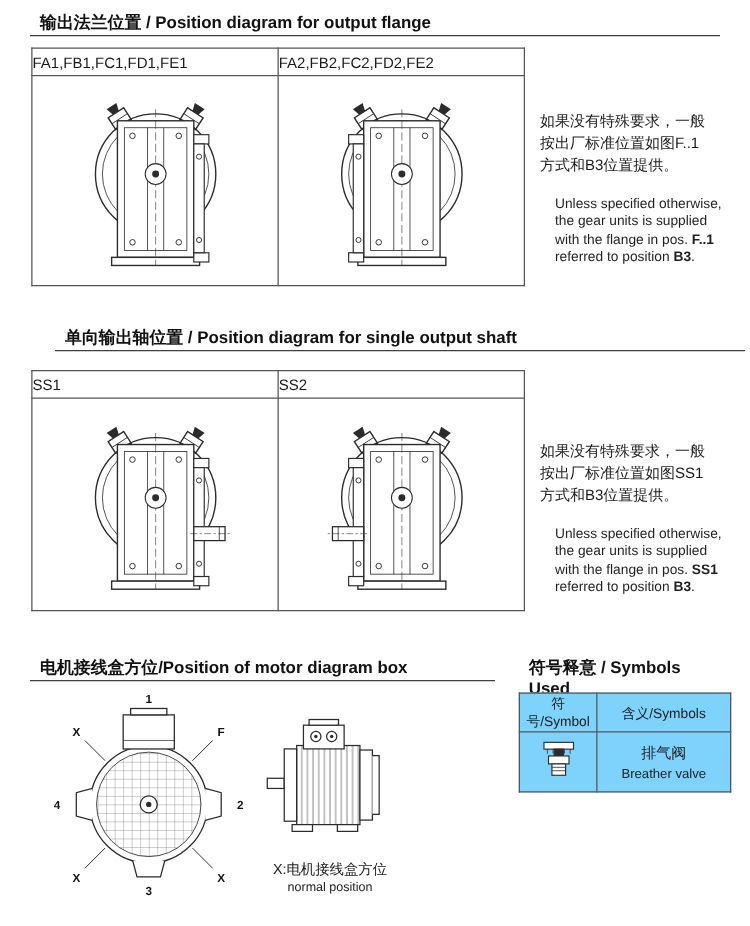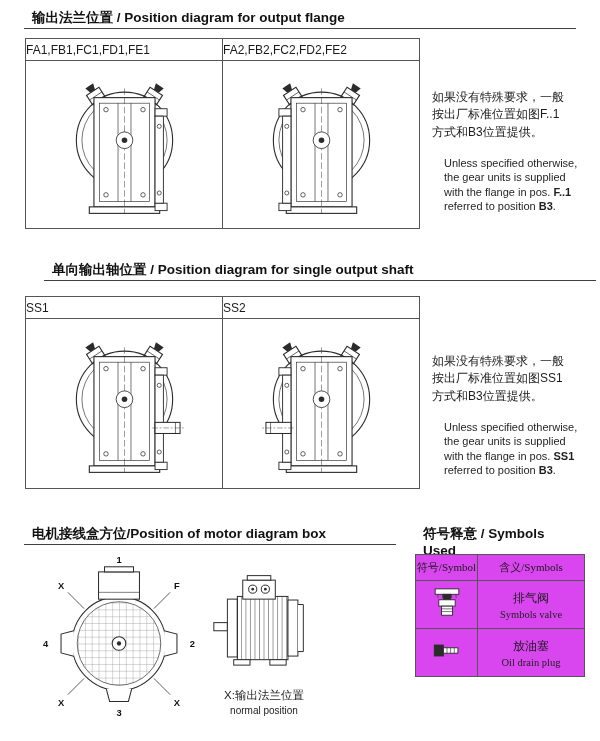--- a/index.html
+++ b/index.html
@@ -40,21 +40,21 @@
 
   
   #motor-front-svg { position:absolute; top:554px; left:38px; }
   #motor-side-svg  { position:absolute; top:572px; left:212px; }
   #motor-caption { position:absolute; top:688px; left:198px; width:132px; text-align:center; }
   #motor-caption .cap-cn { font-size:11.5px; }
   #motor-caption .cap-en { font-size:10px; margin-top:2px; }
 
   
   .symbols-table { position:absolute; top:554px; left:415px; width:170px;
-                   border-collapse:collapse; table-layout:fixed; background:#d946ef;font-family:Liberation Serif, serif; }
+                   border-collapse:collapse; table-layout:fixed; background:#7dd3fc; }
   .symbols-table th, .symbols-table td { border:1px solid #555; text-align:center; vertical-align:middle; }
   .symbols-table th { height:26px; font-size:11px; font-weight:normal; }
   .symbols-table td { height:48px; }
   .col-sym { width:62px; }
   .sym-meaning .cn { font-size:12px;text-align:center; }
   .sym-meaning .en { font-size:10.5px; color:#222; margin-top:2px; }
 
   svg text { font-family:"Liberation Sans","DejaVu Sans",sans-serif; }
 </style>
 </head>
@@ -236,21 +236,21 @@
     <circle cx="45" cy="19" r="4.5" fill="#fff"></circle>
     <circle cx="59" cy="19" r="4.5" fill="#fff"></circle>
     <circle cx="45" cy="19" r="1.5" fill="#2b2b2b" stroke="none"></circle>
     <circle cx="59" cy="19" r="1.5" fill="#2b2b2b" stroke="none"></circle>
     <rect x="24" y="97" width="18" height="6" fill="#fff"></rect>
     <rect x="64" y="97" width="18" height="6" fill="#fff"></rect>
   </g>
 </svg>
 
 <div id="motor-caption">
-  <div class="cap-cn">X:输出法兰位置</div>
+  <div class="cap-cn">X:电机接线盒方位</div>
   <div class="cap-en">normal position</div>
 </div>
 
 <div class="sec-head" id="sec4-head">
   <div class="sec-title">符号释意 / Symbols Used</div>
 </div>
 
 <table class="symbols-table">
   <colgroup>
       <col class="col-sym">
@@ -274,34 +274,17 @@
           <rect x="18" y="9" width="8" height="6" fill="#2b2b2b"></rect>
           <rect x="13" y="15" width="18" height="7" fill="#fff"></rect>
           <rect x="16" y="22" width="12" height="10" fill="#fff"></rect>
           <line x1="16" y1="25" x2="28" y2="25" stroke-width="0.7"></line>
           <line x1="16" y1="28" x2="28" y2="28" stroke-width="0.7"></line>
         </g>
       </svg>
     </td>
     <td class="sym-meaning">
       <div class="cn">排气阀</div>
-      <div class="en">Symbols valve</div>
-    </td>
-  </tr>
-  <tr>
-    <td>
-      <svg viewBox="0 0 44 36" width="40" height="33">
-        <g stroke="#2b2b2b" stroke-width="1">
-          <rect x="8" y="12" width="10" height="12" fill="#2b2b2b"></rect>
-          <rect x="18" y="15" width="16" height="6" fill="#fff"></rect>
-          <line x1="22" y1="15" x2="22" y2="21" stroke-width="0.7"></line>
-          <line x1="26" y1="15" x2="26" y2="21" stroke-width="0.7"></line>
-          <line x1="30" y1="15" x2="30" y2="21" stroke-width="0.7"></line>
-        </g>
-      </svg>
-    </td>
-    <td class="sym-meaning">
-      <div class="cn">放油塞</div>
-      <div class="en">Oil drain plug</div>
+      <div class="en">Breather valve</div>
     </td>
   </tr>
 </tbody>
   </table>
 
 </body></html>

